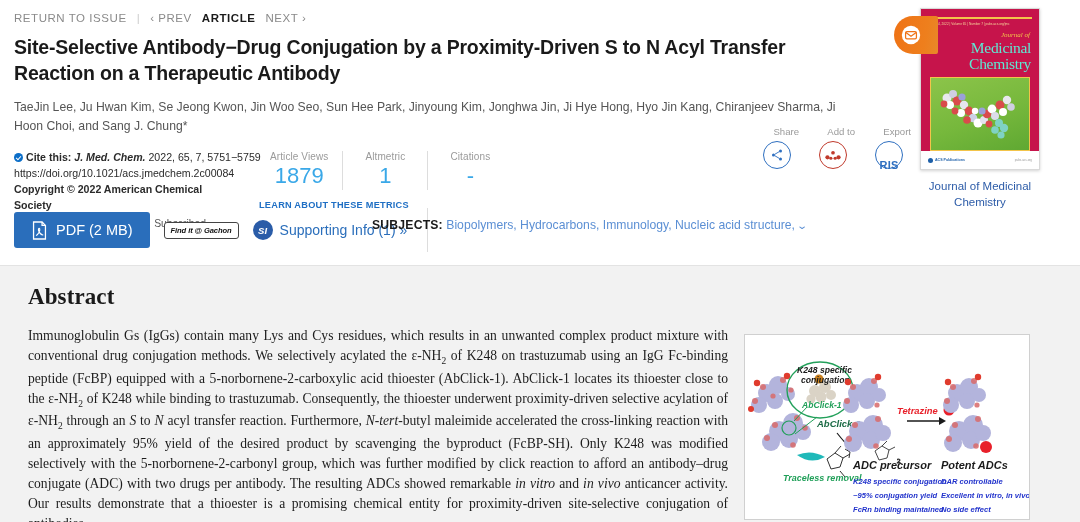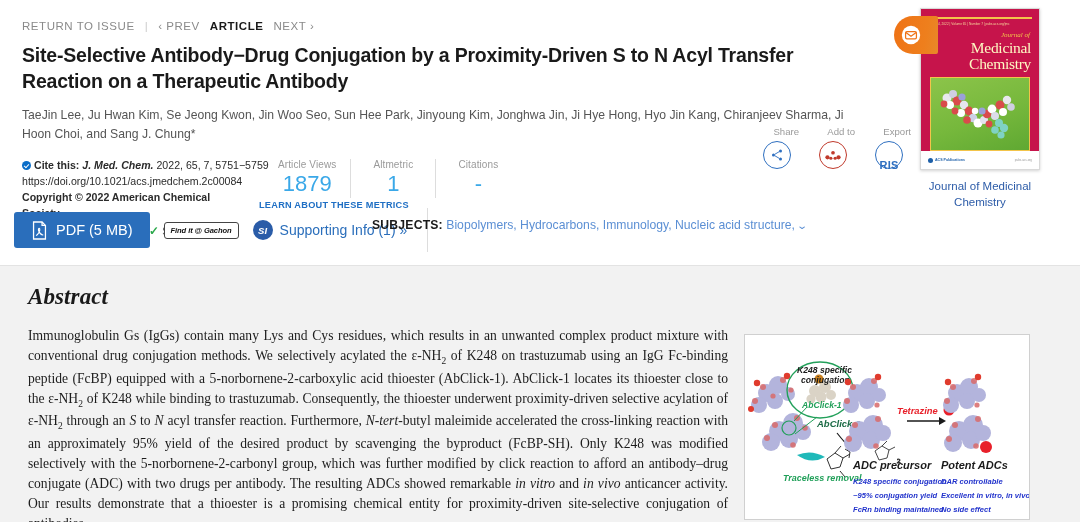--- a/index.html
+++ b/index.html
@@ -13,21 +13,21 @@
     overflow: hidden;
     font-family: "Liberation Sans", sans-serif;
     color: #231f20;
     position: relative;
   }
 
   
   .article-header {
     position: relative;
     background: #ffffff;
-    padding: 8px;
+    padding: 0;
     height: 265px;
     box-sizing: border-box;
   }
 
   .nav-row {
     display: flex;
     align-items: center;
     gap: 10px;
     padding: 12px 0 0 14px;
     font-size: 11.5px;
@@ -326,21 +326,21 @@
     top: 22px; right: 9px;
     font-size: 7px;
     color: #f3c44a;
     font-family: "Liberation Serif", serif;
     font-style: italic;
   }
   .cover-title {
     position: absolute;
     top: 31px; right: 8px;
     font-size: 15.5px;
-    color: #fef9c3;
+    color: #5eead4;
     font-family: "Liberation Serif", serif;
     line-height: 1.06;
     text-align: right;
     letter-spacing: -.3px;
   }
   .cover-art {
     position: absolute;
     top: 68px; left: 9px; right: 9px;
     height: 72px;
     background: linear-gradient(160deg,#8cc44a 0%, #76b83c 55%, #5fa832 100%);
@@ -414,21 +414,20 @@
     gap: 16px;
   }
   .abstract-left { width: 700px; }
   .abstract-heading {
     font-family: "Liberation Serif", serif;
     font-size: 23px;
     font-weight: bold;
     color: #1a1a1a;
     margin: 0 0 16px 0;
     letter-spacing: .1px;
-    font-style: italic;
   }
   .abstract-body {
     font-family: "Liberation Serif", serif;
     font-size: 13.6px;
     line-height: 1.47;
     color: #1c1c1c;
     text-align: justify;
     margin: 0;
   }
   .abstract-body i { font-style: italic; }
@@ -533,21 +532,21 @@
     </div>
   </div>
 
   <div class="actions">
     <button class="pdf-btn">
       <svg width="17" height="19" viewBox="0 0 20 22">
         <path d="M3 1 h10 l4 4 v16 h-14 z" fill="none" stroke="#fff" stroke-width="1.5"></path>
         <path d="M13 1 v4 h4" fill="none" stroke="#fff" stroke-width="1.5"></path>
         <path d="M6 17 c3 -2 5 -6 4.2 -8 c-.8 -1.8 -2.2 .4 -1 3 c1.2 2.6 3.4 4.4 5.2 4.2" fill="none" stroke="#fff" stroke-width="1.3"></path>
       </svg>
-      <span>PDF (5 MB)</span>
+      <span>PDF (2 MB)</span>
     </button>
 
     <span class="gachon-btn">
       <span>Find it @ Gachon</span>
     </span>
 
     <span class="si-wrap">
       <span class="si-circle">SI</span>
       <span class="si-text">Supporting Info (1) »</span>
     </span>

